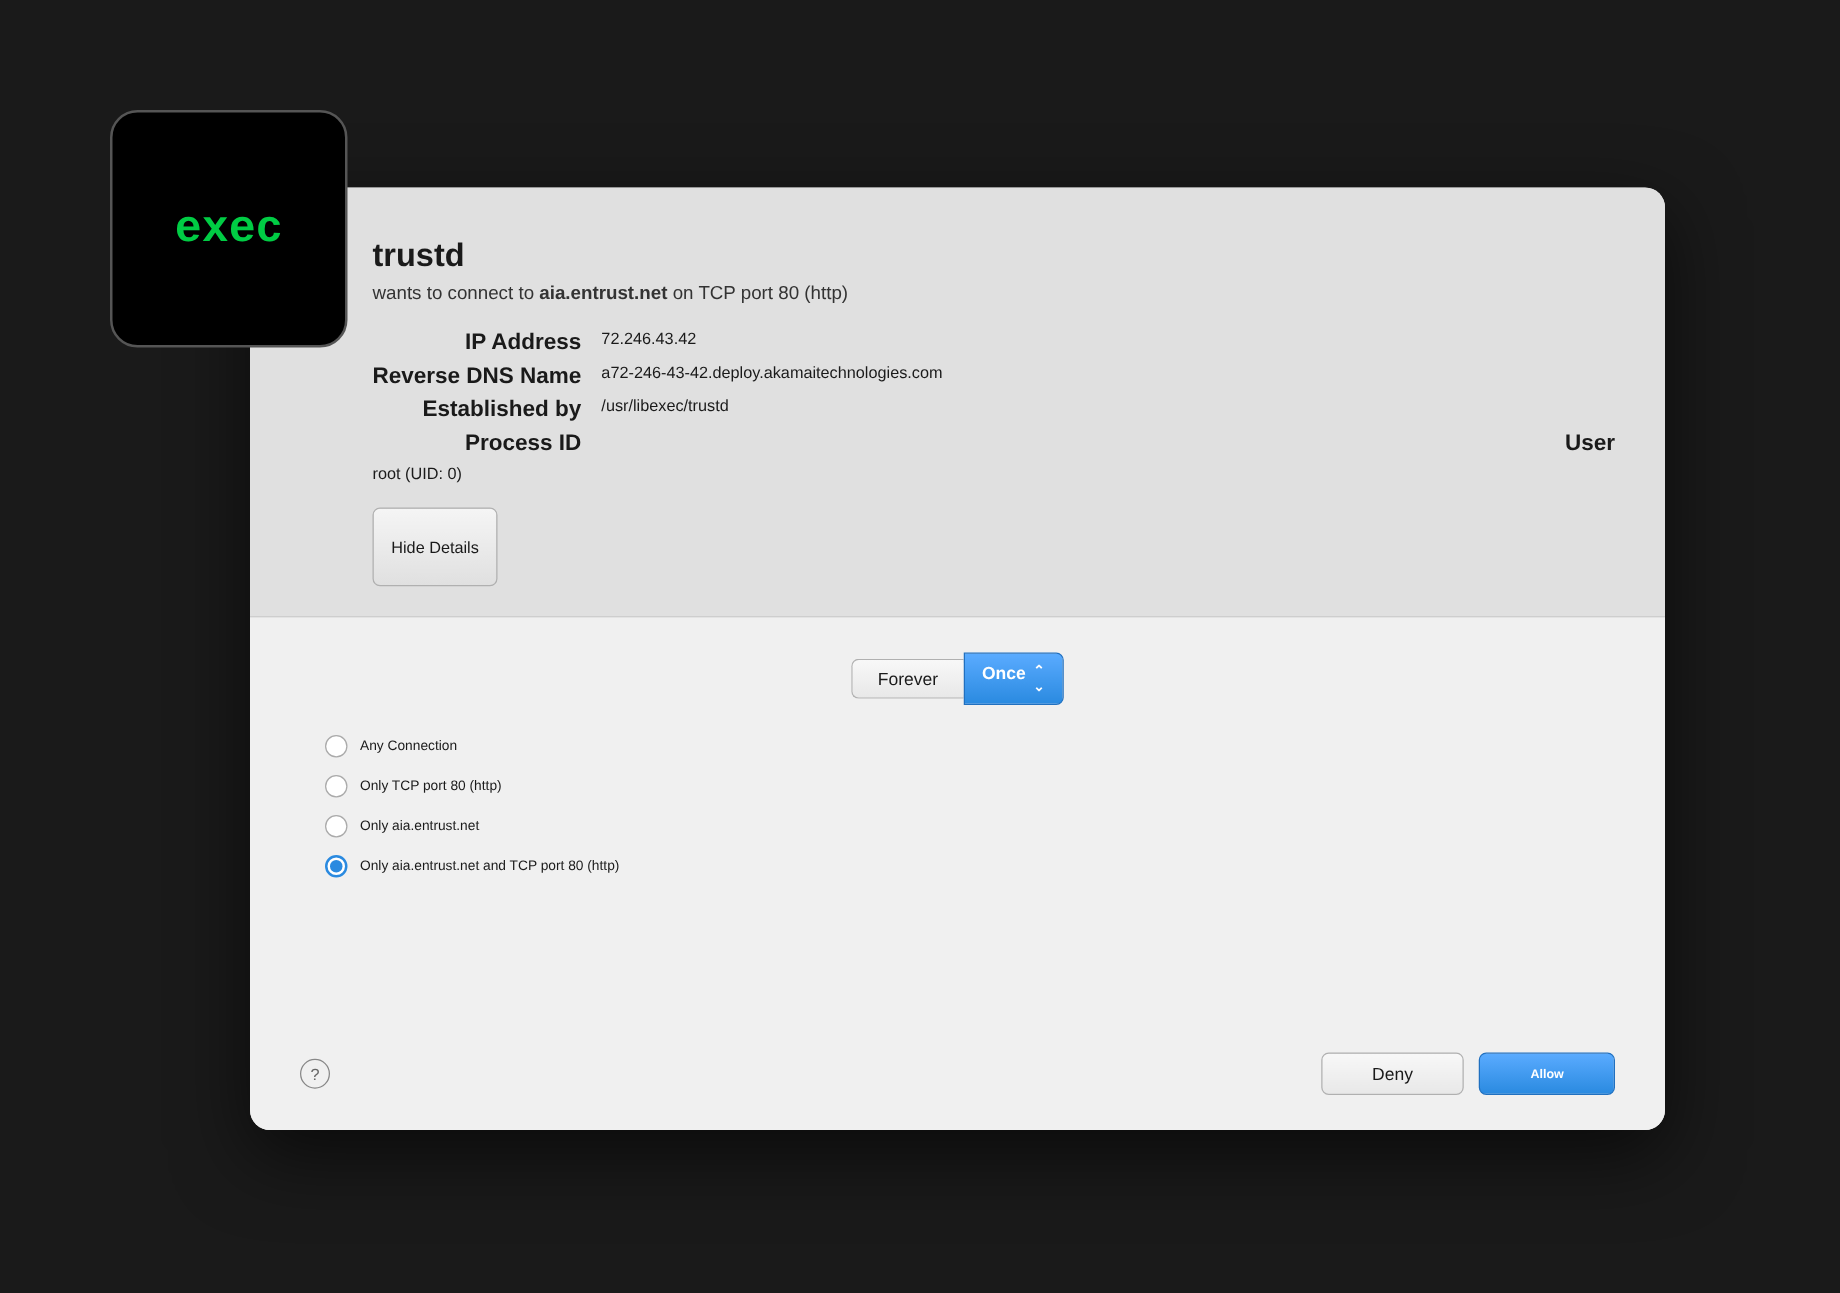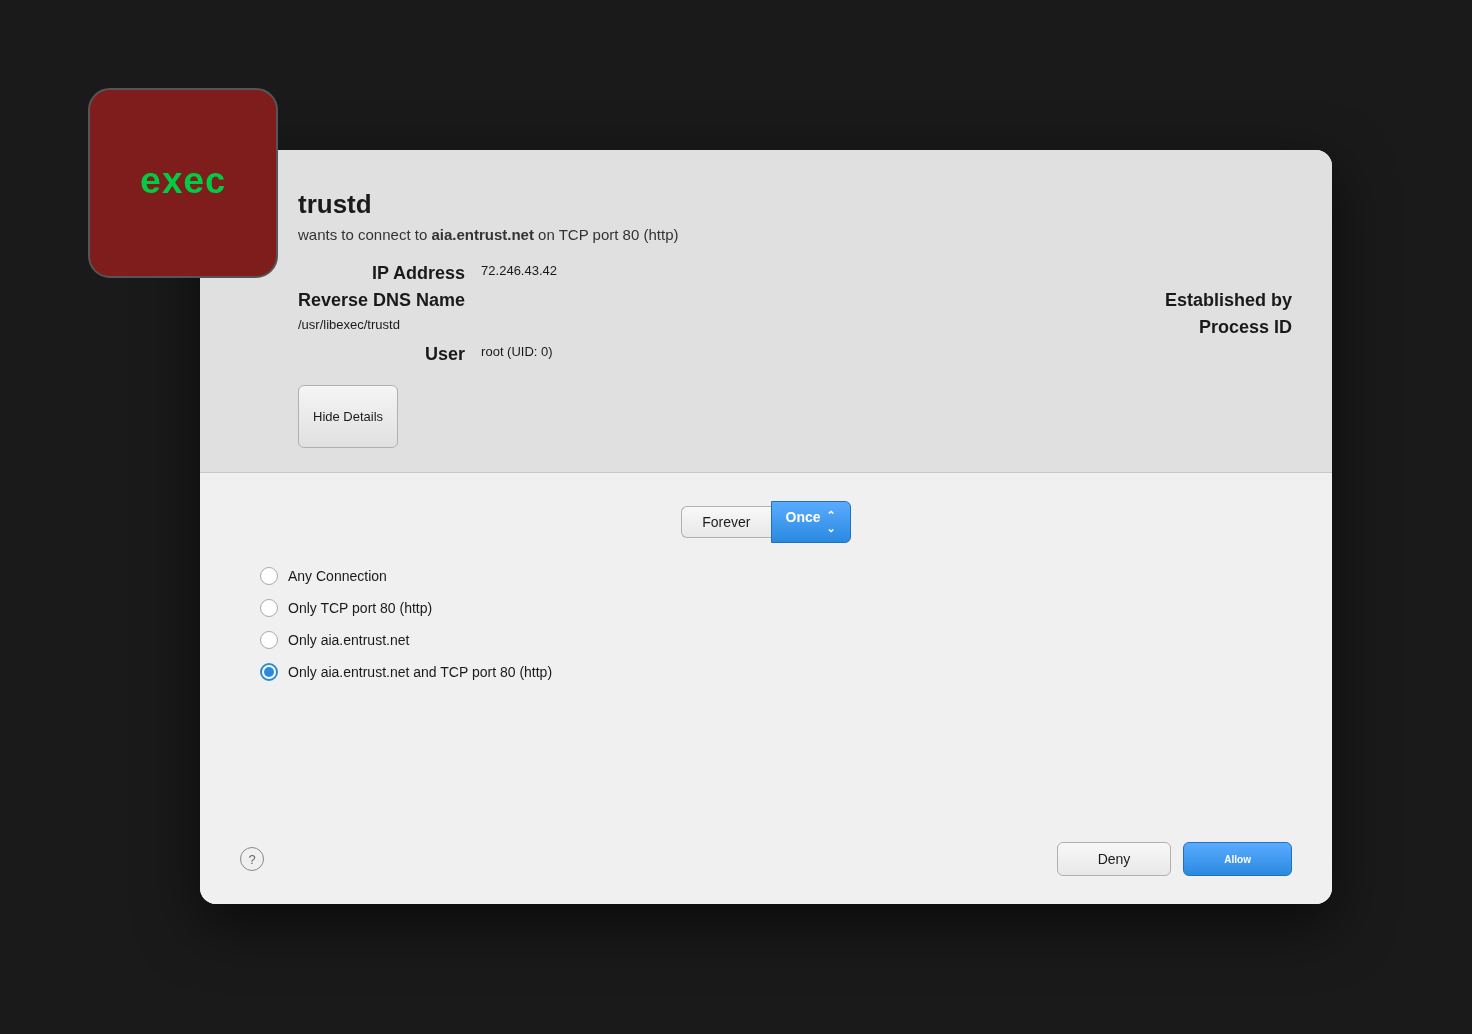--- a/index.html
+++ b/index.html
@@ -14,21 +14,21 @@
       font-family: -apple-system, BlinkMacSystemFont, 'Helvetica Neue', sans-serif;
       position: relative;
     }
 
     .terminal-icon {
       position: absolute;
       top: 88px;
       left: 88px;
       width: 190px;
       height: 190px;
-      background: #7f1d1d;
+      background: #000000;
       border: 2px solid #555;
       border-radius: 22px;
       display: flex;
       align-items: center;
       justify-content: center;
       z-index: 10;
     }
 
     .terminal-icon span {
       font-family: 'Courier New', monospace;
@@ -174,21 +174,21 @@
       flex-direction: column;
       gap: 14px;
       margin-bottom: 28px;
       padding-left: 20px;
     }
 
     .radio-item {
       display: flex;
       align-items: center;
       gap: 10px;
-      font-size: 14px;
+      font-size: 11px;
       color: #1a1a1a;
       cursor: pointer;
     }
 
     .radio-circle {
       width: 18px;
       height: 18px;
       border-radius: 50%;
       border: 1.5px solid #aaa;
       background: white;
@@ -278,20 +278,21 @@
 
     <div class="subtitle">
       <span>wants to connect to </span><strong>aia.entrust.net</strong><span> on TCP port 80 (http)</span>
     </div>
 
     <div class="details-table">
       <span class="detail-label">IP Address</span>
       <span class="detail-value">72.246.43.42</span>
 
       <span class="detail-label">Reverse DNS Name</span>
+      <span class="detail-value">a72-246-43-42.deploy.akamaitechnologies.com</span>
 
       <span class="detail-label">Established by</span>
       <span class="detail-value">/usr/libexec/trustd</span>
 
       <span class="detail-label">Process ID</span>
 
       <span class="detail-label">User</span>
       <span class="detail-value">root (UID: 0)</span>
     </div>
 

